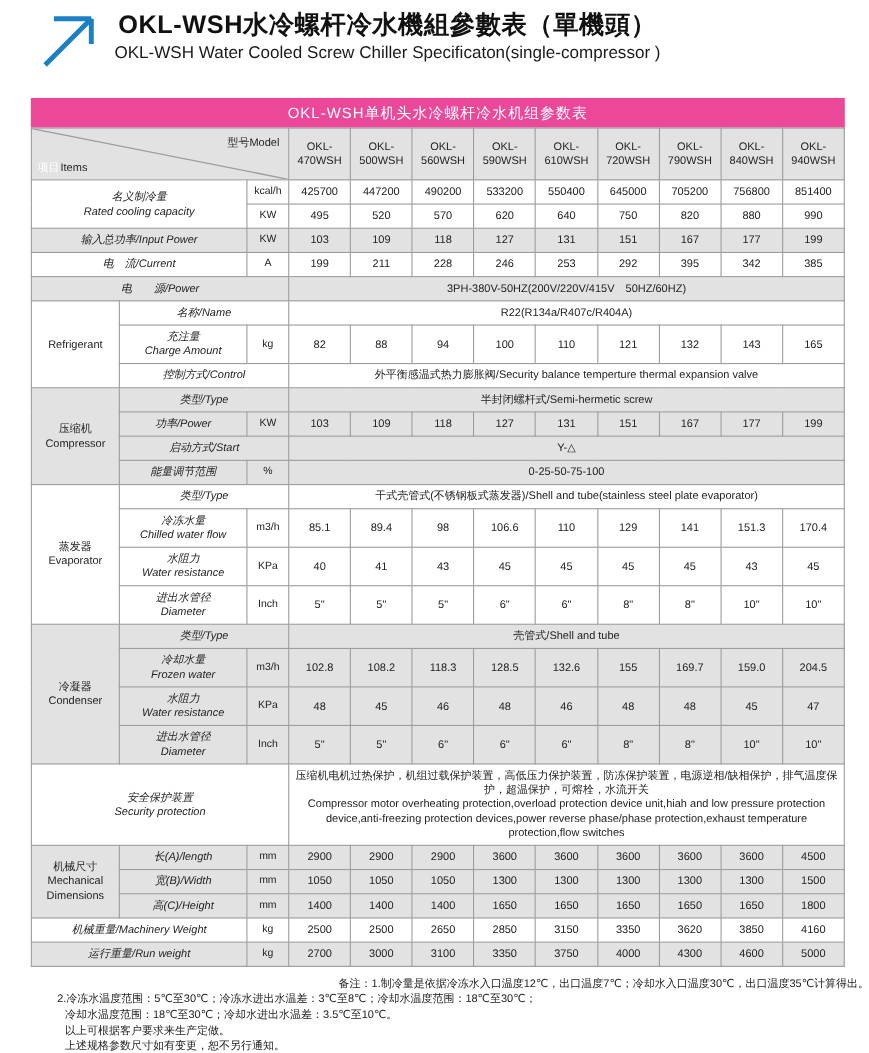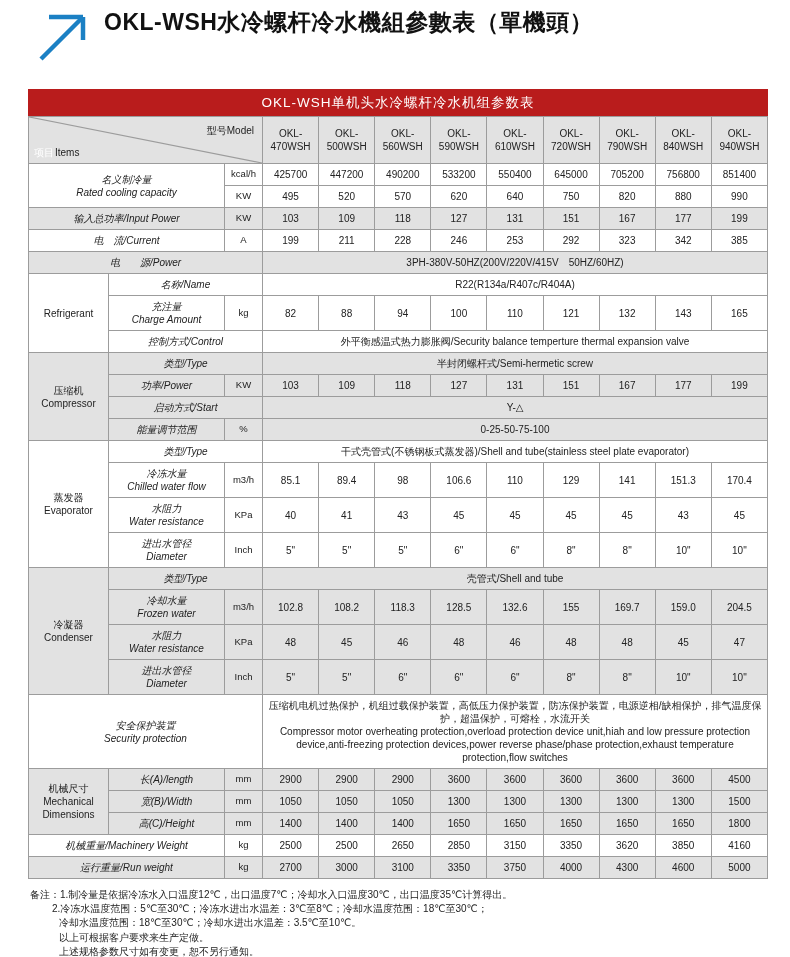--- a/index.html
+++ b/index.html
@@ -36,41 +36,42 @@
   th.corner .items{position:absolute;left:5px;bottom:4px;font-size:10px;}
   th.corner .items .zh-light{color:#ffffff;margin-right:1px;}
   th.corner .model-lab{position:absolute;right:8px;top:7px;font-size:10px;}
   td.grp{font-size:10px;}
   td.lbl{font-size:10px;font-style:italic;}
   td.unit{font-size:9.5px;}
   td.val{font-size:10px;}
   td.left{text-align:left;padding:4px 6px;line-height:1.45;}
   
   .notes{margin:9px 0 0 30px;font-size:10px;line-height:1.42;color:#222;}
-  .notes .ind0{padding-left:0;}
+  .notes .ind0{padding-left:0;text-align:right;}
   .notes .ind1{padding-left:22px;}
   .notes .ind2{padding-left:29px;}
 </style>
 </head>
 <body>
 
 <div class="page-header">
   <svg class="logo" viewBox="0 0 62 56">
     <g fill="none" stroke="#1b80c4" stroke-width="4.5">
       <path d="M19 7 L53 7"></path>
       <path d="M53 7 L53 30"></path>
       <path d="M11 49 L53 7"></path>
     </g>
   </svg>
   <div class="titles">
     <div class="title-zh">OKL-WSH水冷螺杆冷水機組參數表（單機頭）</div>
+    <div class="title-en">OKL-WSH Water Cooled Screw Chiller Specificaton(single-compressor )</div>
   </div>
 </div>
 
-<div class="banner" style="background:#b91c1c">OKL-WSH单机头水冷螺杆冷水机组参数表</div>
+<div class="banner" style="background:#ec4899">OKL-WSH单机头水冷螺杆冷水机组参数表</div>
 
 <table class="spec">
   <colgroup>
     <col style="width:80px">
       <col style="width:116px">
       <col style="width:38px">
     <col span="9">
   </colgroup>
   <thead>
     <tr>
@@ -135,21 +136,21 @@
       </tr>
       <tr>
         <td colspan="2" class="lbl">电　流/Current</td>
         <td class="unit">A</td>
         <td>199</td>
         <td>211</td>
         <td>228</td>
         <td>246</td>
         <td>253</td>
         <td>292</td>
-        <td>323</td>
+        <td>395</td>
         <td>342</td>
         <td>385</td>
       </tr>
       <tr class="shade">
         <td colspan="3" class="lbl">电　　源/Power</td>
         <td colspan="9" class="val">3PH-380V-50HZ(200V/220V/415V　50HZ/60HZ)</td>
       </tr>
       <tr>
         <td rowspan="3" class="grp">Refrigerant</td>
         <td colspan="2" class="lbl">名称/Name</td>

